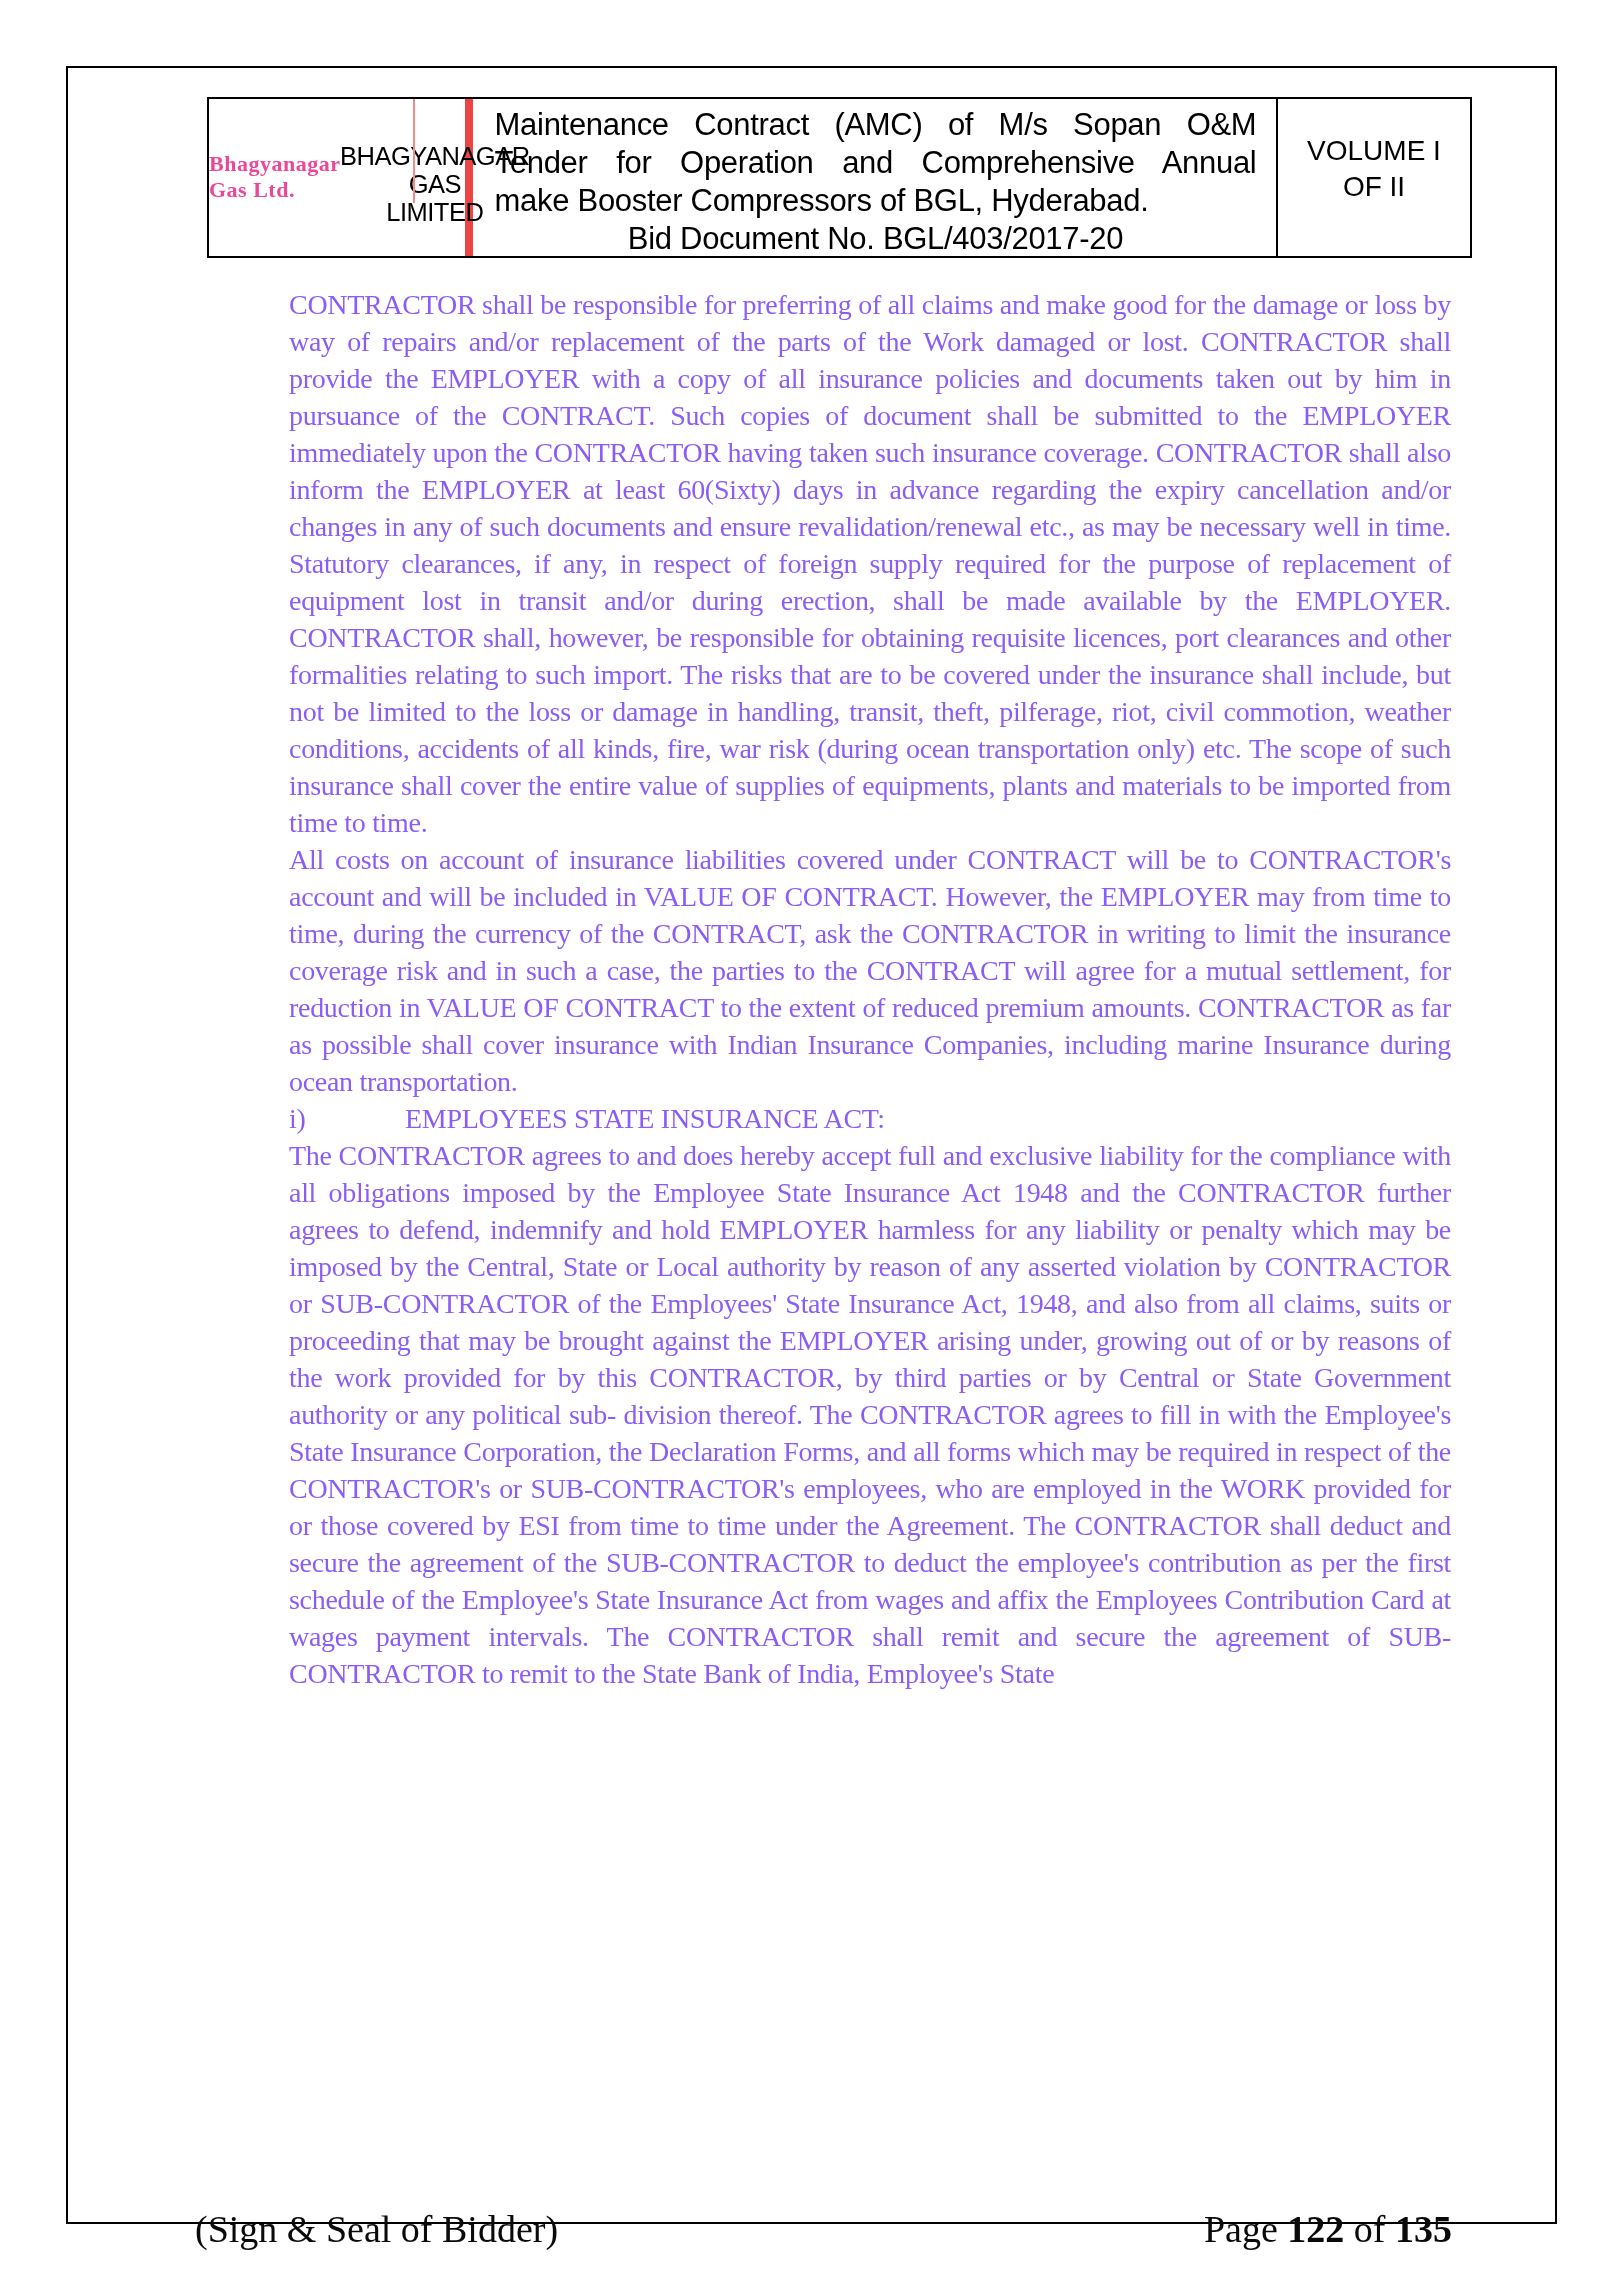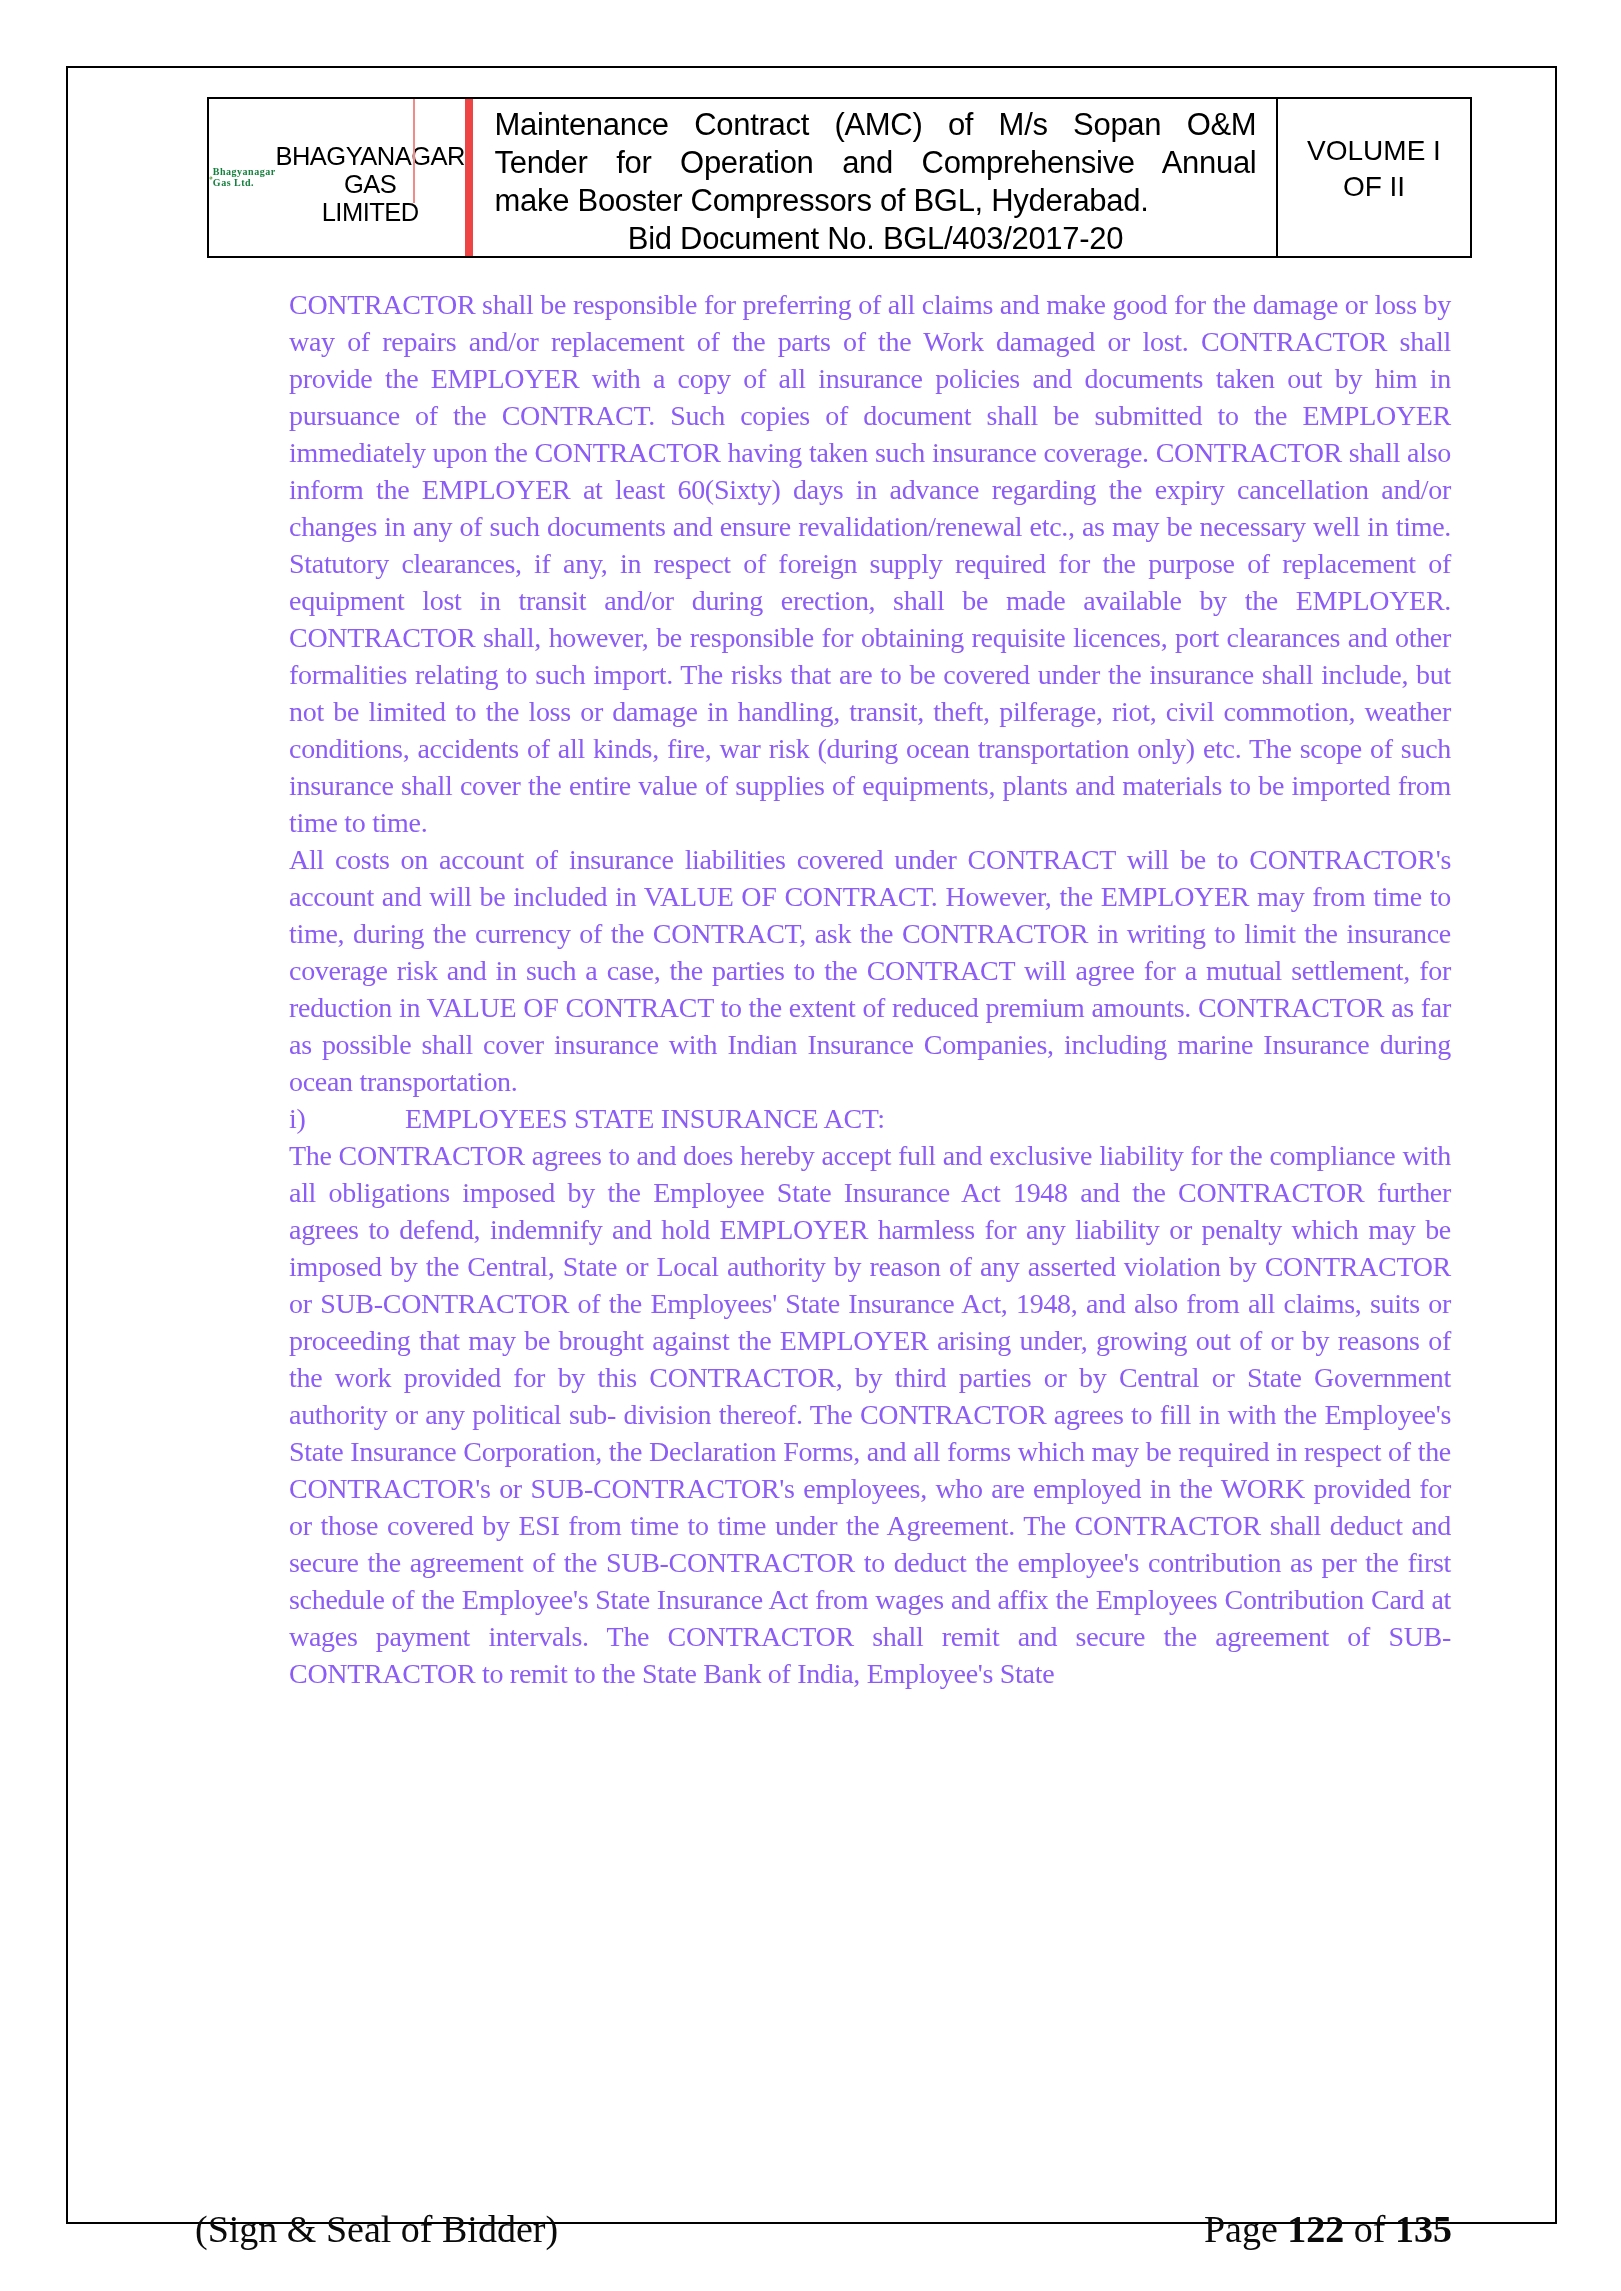--- a/index.html
+++ b/index.html
@@ -27,22 +27,22 @@
   }
   .cell-logo {
     width:264px; flex:0 0 264px;
     border-right:8px solid #ef4444;
     position:relative;
     display:flex; flex-direction:row; align-items:center;
     padding-top:1px;
   }
   .logo-caption {
     font-family:"Liberation Serif", serif;
-    font-size:10px; font-weight:bold;
-    color:#15803d;
+    font-size:22px; font-weight:bold;
+    color:#ec4899;
     letter-spacing:0.5px;
     margin-top:-2px;
   }
   .company-name {
     font-family:"Liberation Sans", sans-serif;
     font-size:25.5px; line-height:28px;
     color:#000000; text-align:center;
     letter-spacing:-0.5px;
     margin-top:12px;
   }

